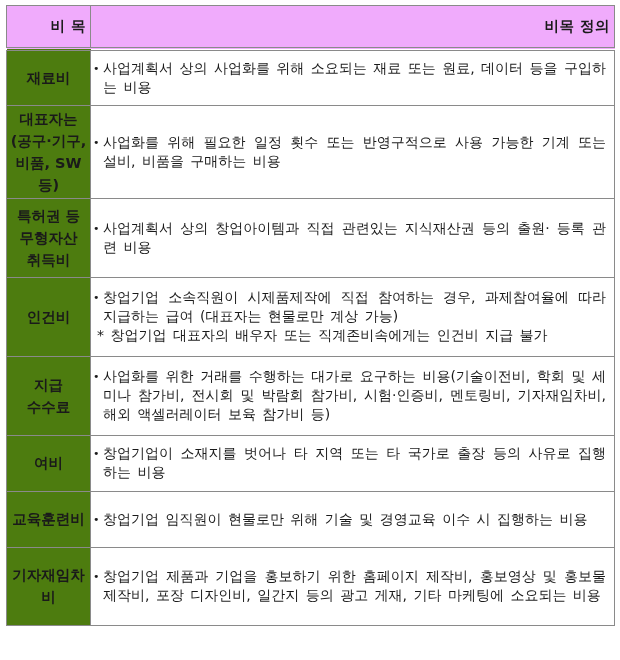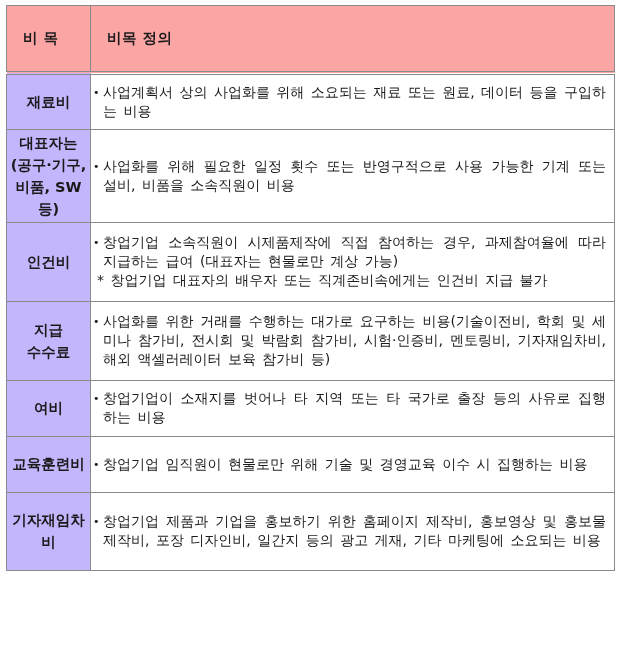--- a/index.html
+++ b/index.html
@@ -23,38 +23,38 @@
       border-collapse: collapse;
       table-layout: fixed;
       border-top: 1px solid #8a8a8a;
       border-bottom: 1px solid #8a8a8a;
       border-left: 1px solid #8a8a8a;
       border-right: 1px solid #8a8a8a;
     }
     .tbl col.c1 { width: 84px; }
     .tbl col.c2 { width: 524px; }
     .tbl th {
-      background: #fca5a5;
+      background: #f0abfc;
       font-weight: bold;
       font-size: 14.5px;
       height: 33px;
-      text-align: left;
-      padding: 16px;
+      text-align: right;
+      padding: 4px;
       border-right: 1px solid #8a8a8a;
       border-bottom: 4px double #8a8a8a;
       letter-spacing: 0.5px;
     }
     .tbl th:last-child { border-right: none; }
     .tbl td {
       border-bottom: 1px solid #8a8a8a;
       vertical-align: middle;
       padding: 0;
     }
     .tbl td.label {
-      background: #c4b5fd;
+      background: #4d7c0f;
       border-right: 1px solid #8a8a8a;
       text-align: center;
       font-weight: bold;
       font-size: 14.5px;
       line-height: 22px;
       padding: 2px 1px;
     }
     .tbl td.def {
       font-size: 14px;
       line-height: 19px;
@@ -111,24 +111,34 @@
     </tr>
 
 
     <tr style="height:79px">
       <td class="label">
         <span class="label-line">대표자는</span>
         <span class="label-line">(공구·기구,</span>
         <span class="label-line">비품, SW 등)</span>
       </td>
       <td class="def">
-        <span class="bullet-line"><span class="bullet">•</span><span>사업화를 위해 필요한 일정 횟수 또는 반영구적으로 사용 가능한 기계 또는 설비, 비품을 소속직원이 비용</span></span>
+        <span class="bullet-line"><span class="bullet">•</span><span>사업화를 위해 필요한 일정 횟수 또는 반영구적으로 사용 가능한 기계 또는 설비, 비품을 구매하는 비용</span></span>
       </td>
     </tr>
 
+    <tr style="height:79px">
+      <td class="label">
+        <span class="label-line">특허권 등</span>
+        <span class="label-line">무형자산</span>
+        <span class="label-line">취득비</span>
+      </td>
+      <td class="def">
+        <span class="bullet-line"><span class="bullet">•</span><span>사업계획서 상의 창업아이템과 직접 관련있는 지식재산권 등의 출원· 등록 관련 비용</span></span>
+      </td>
+    </tr>
 
     <tr style="height:79px">
       <td class="label">
         <span class="label-line">인건비</span>
       </td>
       <td class="def">
         <span class="bullet-line"><span class="bullet">•</span><span>창업기업 소속직원이 시제품제작에 직접 참여하는 경우, 과제참여율에 따라 지급하는 급여 (</span><span class="ul">대표자는 현물로만 계상 가능</span><span>)</span></span>
         <span class="note-line">* 창업기업 대표자의 배우자 또는 직계존비속에게는 인건비 지급 불가</span>
       </td>
     </tr>

